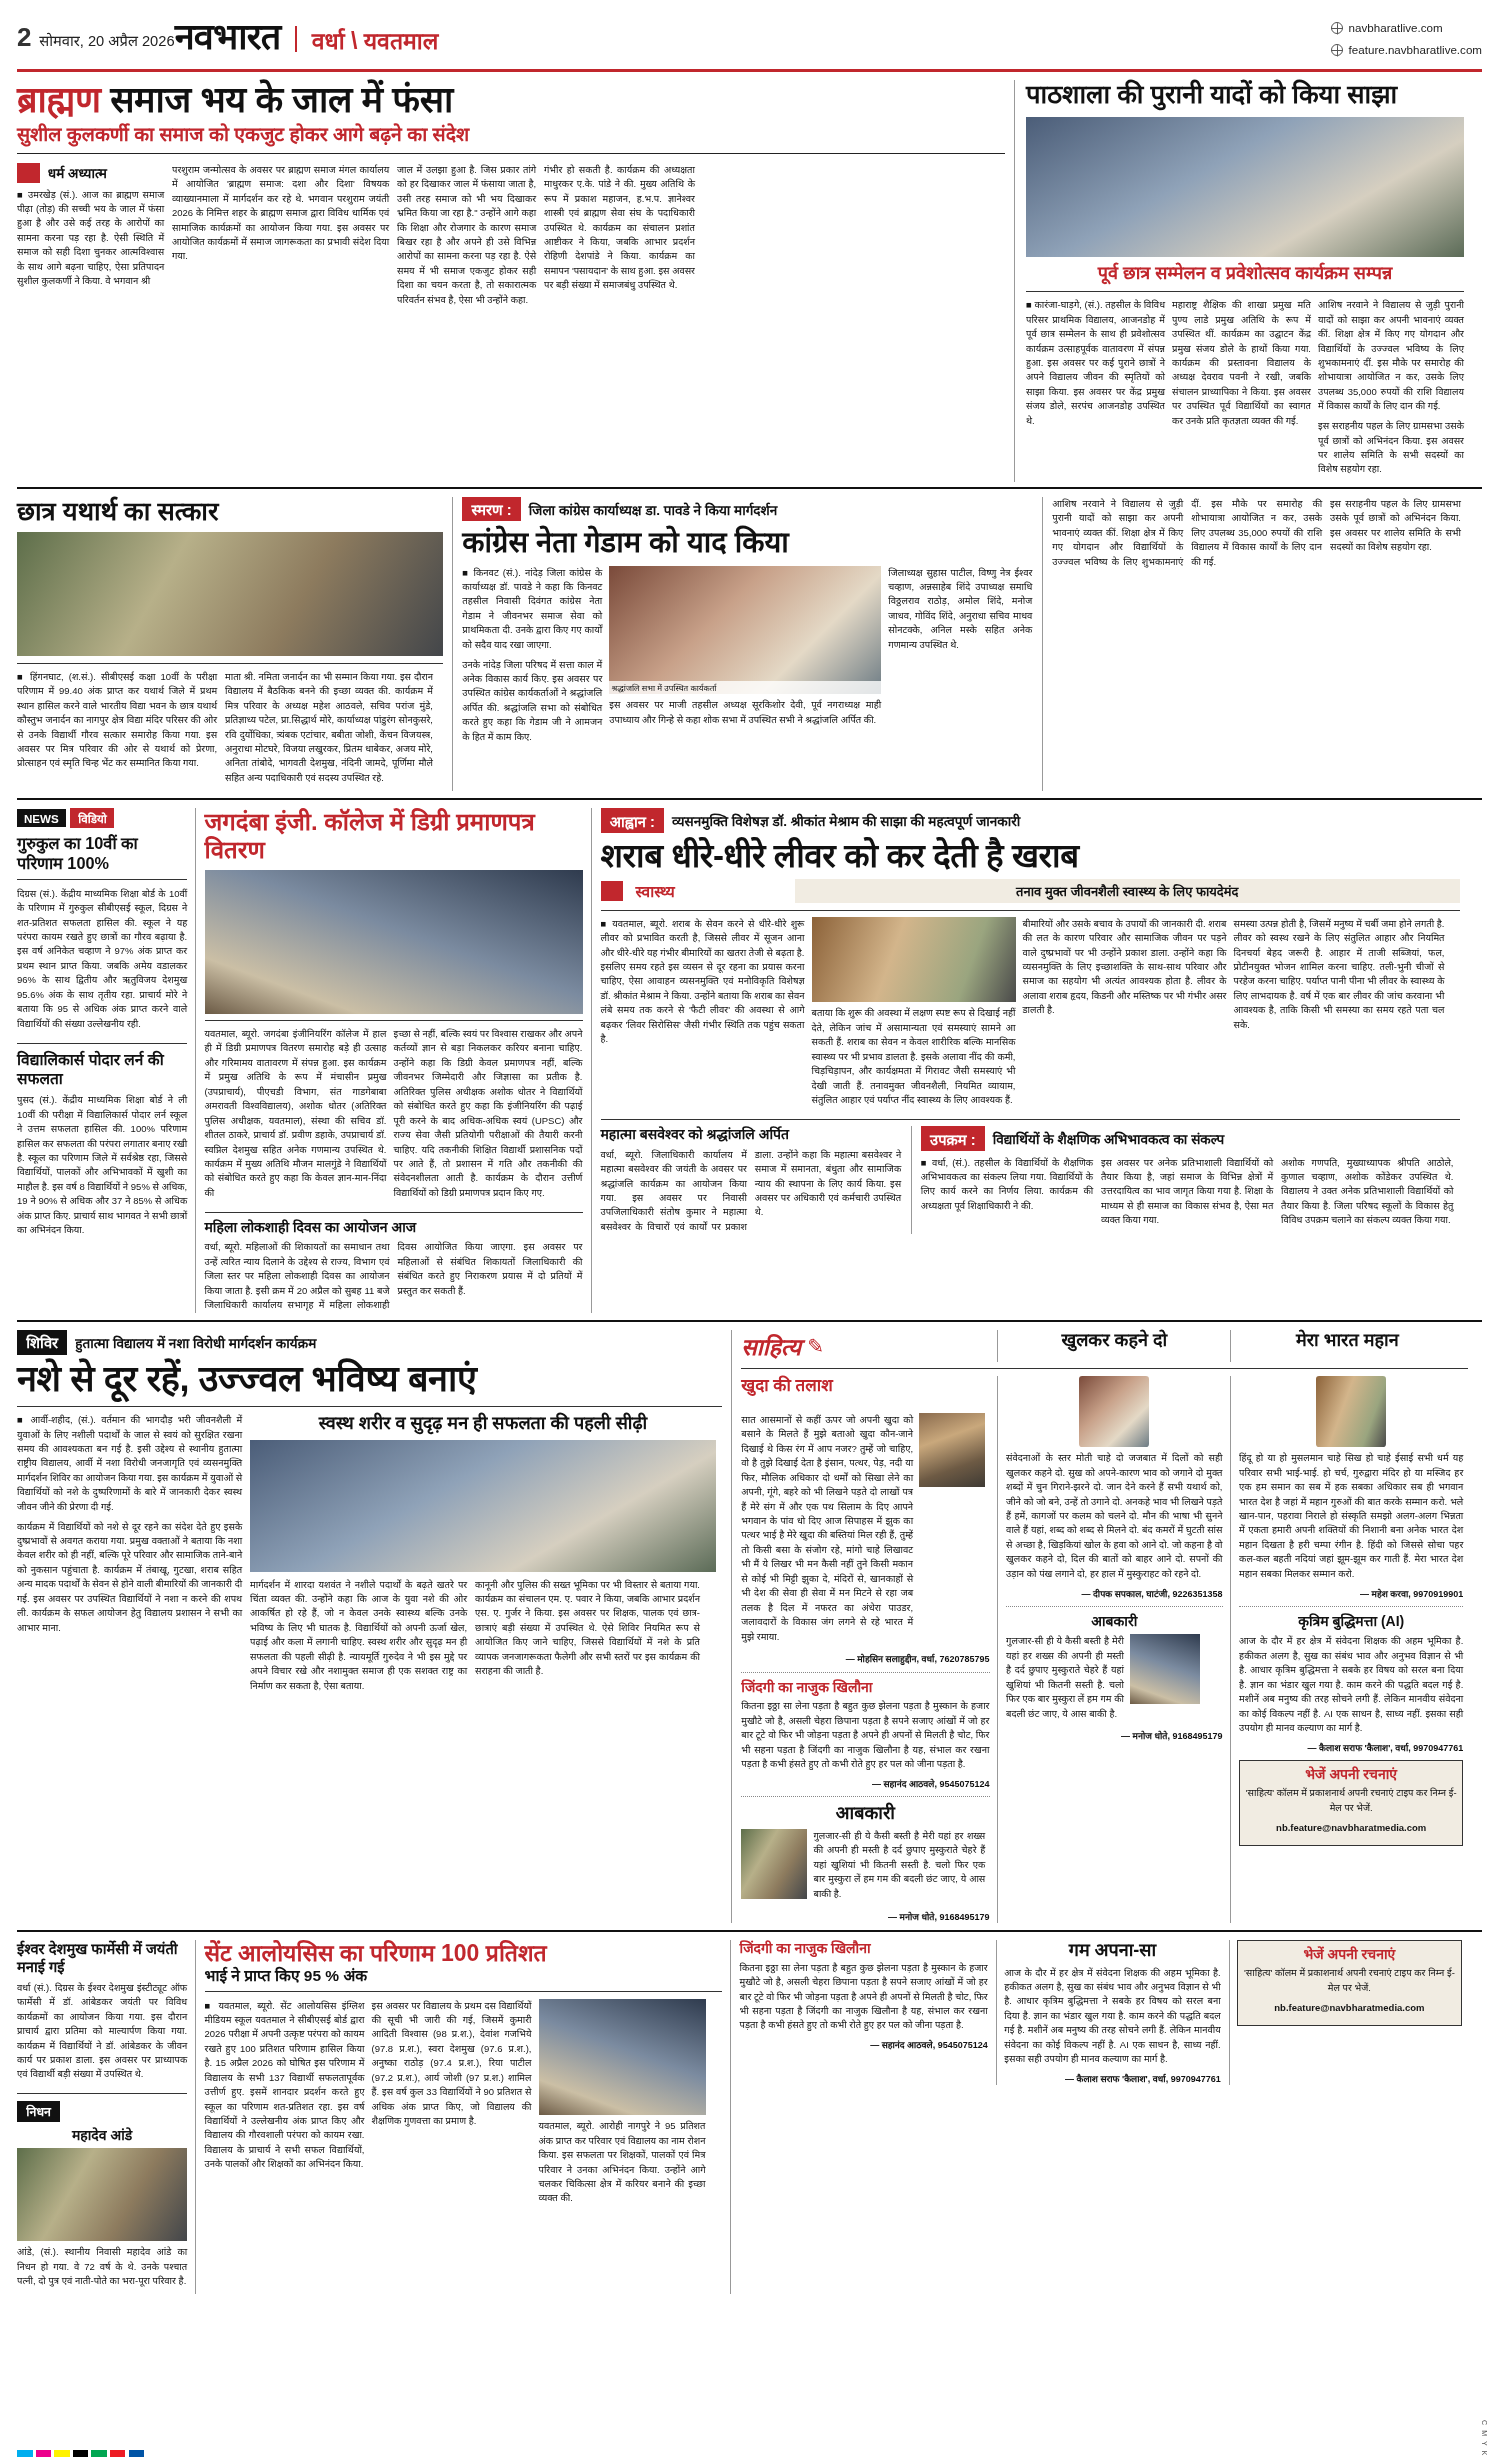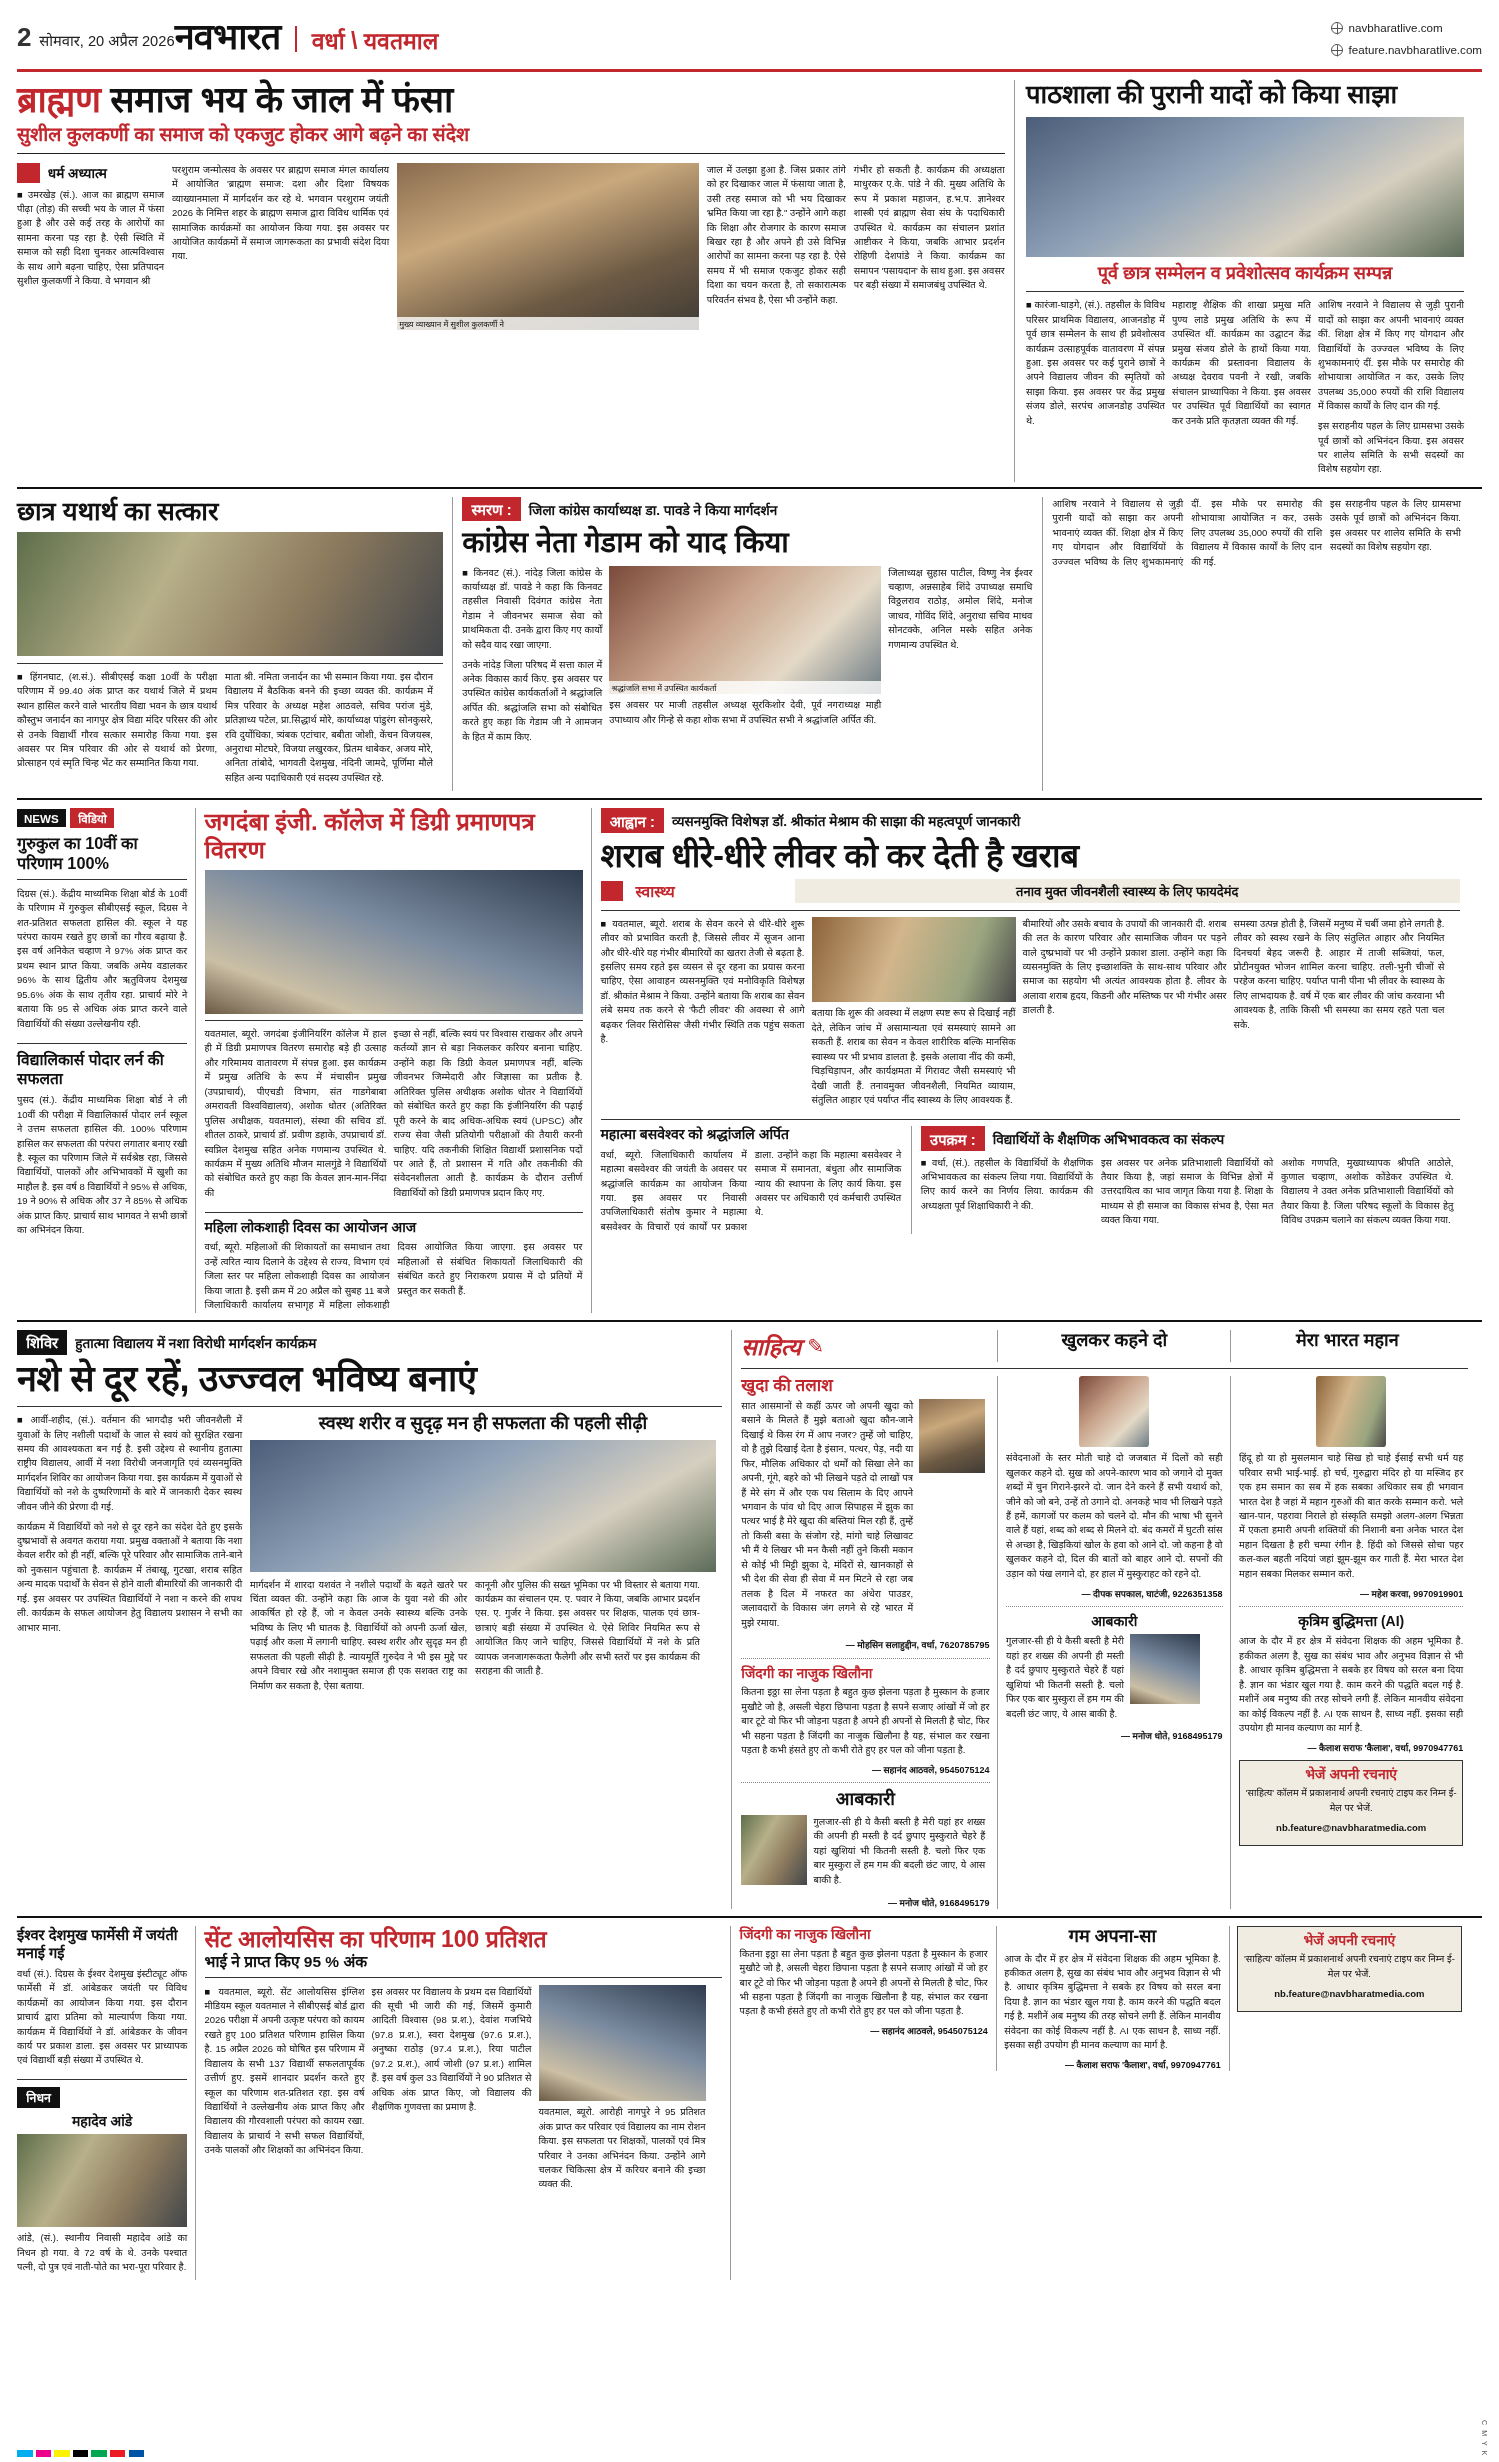--- a/index.html
+++ b/index.html
@@ -125,25 +125,20 @@
           </div>
           <div class="body-col">
               <p>■ उमरखेड़ (सं.). आज का ब्राह्मण समाज पीढ़ा (तोड़) की सच्ची भय के जाल में फंसा हुआ है और उसे कई तरह के आरोपों का सामना करना पड़ रहा है. ऐसी स्थिति में समाज को सही दिशा चुनकर आत्मविश्वास के साथ आगे बढ़ना चाहिए, ऐसा प्रतिपादन सुशील कुलकर्णी ने किया. वे भगवान श्री</p>
             </div>
         </div>
         <div style="width:225px; padding-right:7.8px;">
           <div class="body-col">
               <p>परशुराम जन्मोत्सव के अवसर पर ब्राह्मण समाज मंगल कार्यालय में आयोजित 'ब्राह्मण समाज: दशा और दिशा' विषयक व्याख्यानमाला में मार्गदर्शन कर रहे थे. भगवान परशुराम जयंती 2026 के निमित्त शहर के ब्राह्मण समाज द्वारा विविध धार्मिक एवं सामाजिक कार्यक्रमों का आयोजन किया गया. इस अवसर पर आयोजित कार्यक्रमों में समाज जागरूकता का प्रभावी संदेश दिया गया.</p>
             </div>
         </div>
-        <div style="width:310px; padding-right:7.8px;">
-          <div class="photo ph-a" style="height:167px;">
-            <div class="cap">मुख्य व्याख्यान में सुशील कुलकर्णी ने</div>
-          </div>
-        </div>
         <div style="width:147px; padding-right:7.8px;">
           <div class="body-col">
               <p>जाल में उलझा हुआ है. जिस प्रकार तांगे को हर दिखाकर जाल में फंसाया जाता है, उसी तरह समाज को भी भय दिखाकर भ्रमित किया जा रहा है." उन्होंने आगे कहा कि शिक्षा और रोजगार के कारण समाज बिखर रहा है और अपने ही उसे विभिन्न आरोपों का सामना करना पड़ रहा है. ऐसे समय में भी समाज एकजुट होकर सही दिशा का चयन करता है, तो सकारात्मक परिवर्तन संभव है, ऐसा भी उन्होंने कहा.</p>
             </div>
         </div>
         <div style="width:151px;">
           <div class="body-col">
               <p>गंभीर हो सकती है. कार्यक्रम की अध्यक्षता माधुरकर ए.के. पांडे ने की. मुख्य अतिथि के रूप में प्रकाश महाजन, ह.भ.प. ज्ञानेश्वर शास्त्री एवं ब्राह्मण सेवा संघ के पदाधिकारी उपस्थित थे. कार्यक्रम का संचालन प्रशांत आष्टीकर ने किया, जबकि आभार प्रदर्शन रोहिणी देशपांडे ने किया. कार्यक्रम का समापन 'पसायदान' के साथ हुआ. इस अवसर पर बड़ी संख्या में समाजबंधु उपस्थित थे.</p>
             </div>
         </div>
@@ -373,21 +368,21 @@
         <div style="width:233px;" class="vline">
           <div class="h-sm" style="text-align:center;">मेरा भारत महान</div>
         </div>
       </div>
       <div class="hr-solid"></div>
 
       <div class="row">
 
         <div style="width:256px; padding-right:7.8px;">
           <div class="h-sm" style="color:#c1272d; font-size:17px;">खुदा की तलाश</div>
-          <div class="row" style="margin-top:3px;">
+          <div class="row" style="margin-top:17px;">
             <div class="body-col" style="width:178px; padding-right:6.2px;">
               <p>सात आसमानों से कहीं ऊपर जो अपनी खुदा को बसाने के मिलते हैं मुझे बताओ खुदा कौन-जाने दिखाई थे किस रंग में आप नजर? तुम्हें जो चाहिए, वो है तुझे दिखाई देता है इंसान, पत्थर, पेड़, नदी या फिर, मौलिक अधिकार दो धर्मों को सिखा लेने का अपनी, गूंगे, बहरे को भी लिखने पड़ते दो लाखों पत्र हैं मेरे संग में और एक पथ सिलाम के दिए आपने भगवान के पांव धो दिए आज सिपाहस में झुक का पत्थर भाई है मेरे खुदा की बस्तियां मिल रही हैं, तुम्हें तो किसी बसा के संजोग रहे, मांगो चाहे लिखावट भी मैं ये लिखर भी मन कैसी नहीं तुने किसी मकान से कोई भी मिट्टी झुका दे, मंदिरों से, खानकाहों से भी देश की सेवा ही सेवा में मन मिटने से रहा जब तलक है दिल में नफरत का अंधेरा पाउडर, जलावदारों के विकास जंग लगने से रहे भारत में मुझे रमाया.</p>
             </div>
             <div style="width:66px;">
               <div class="photo ph-a" style="height:74px;"></div>
             </div>
           </div>
           <div class="author">— मोहसिन सलाहुद्दीन, वर्धा, 7620785795</div>
           <div class="hr-dotted"></div>
           <div class="h-xs" style="color:#c1272d;">जिंदगी का नाजुक खिलौना</div>

